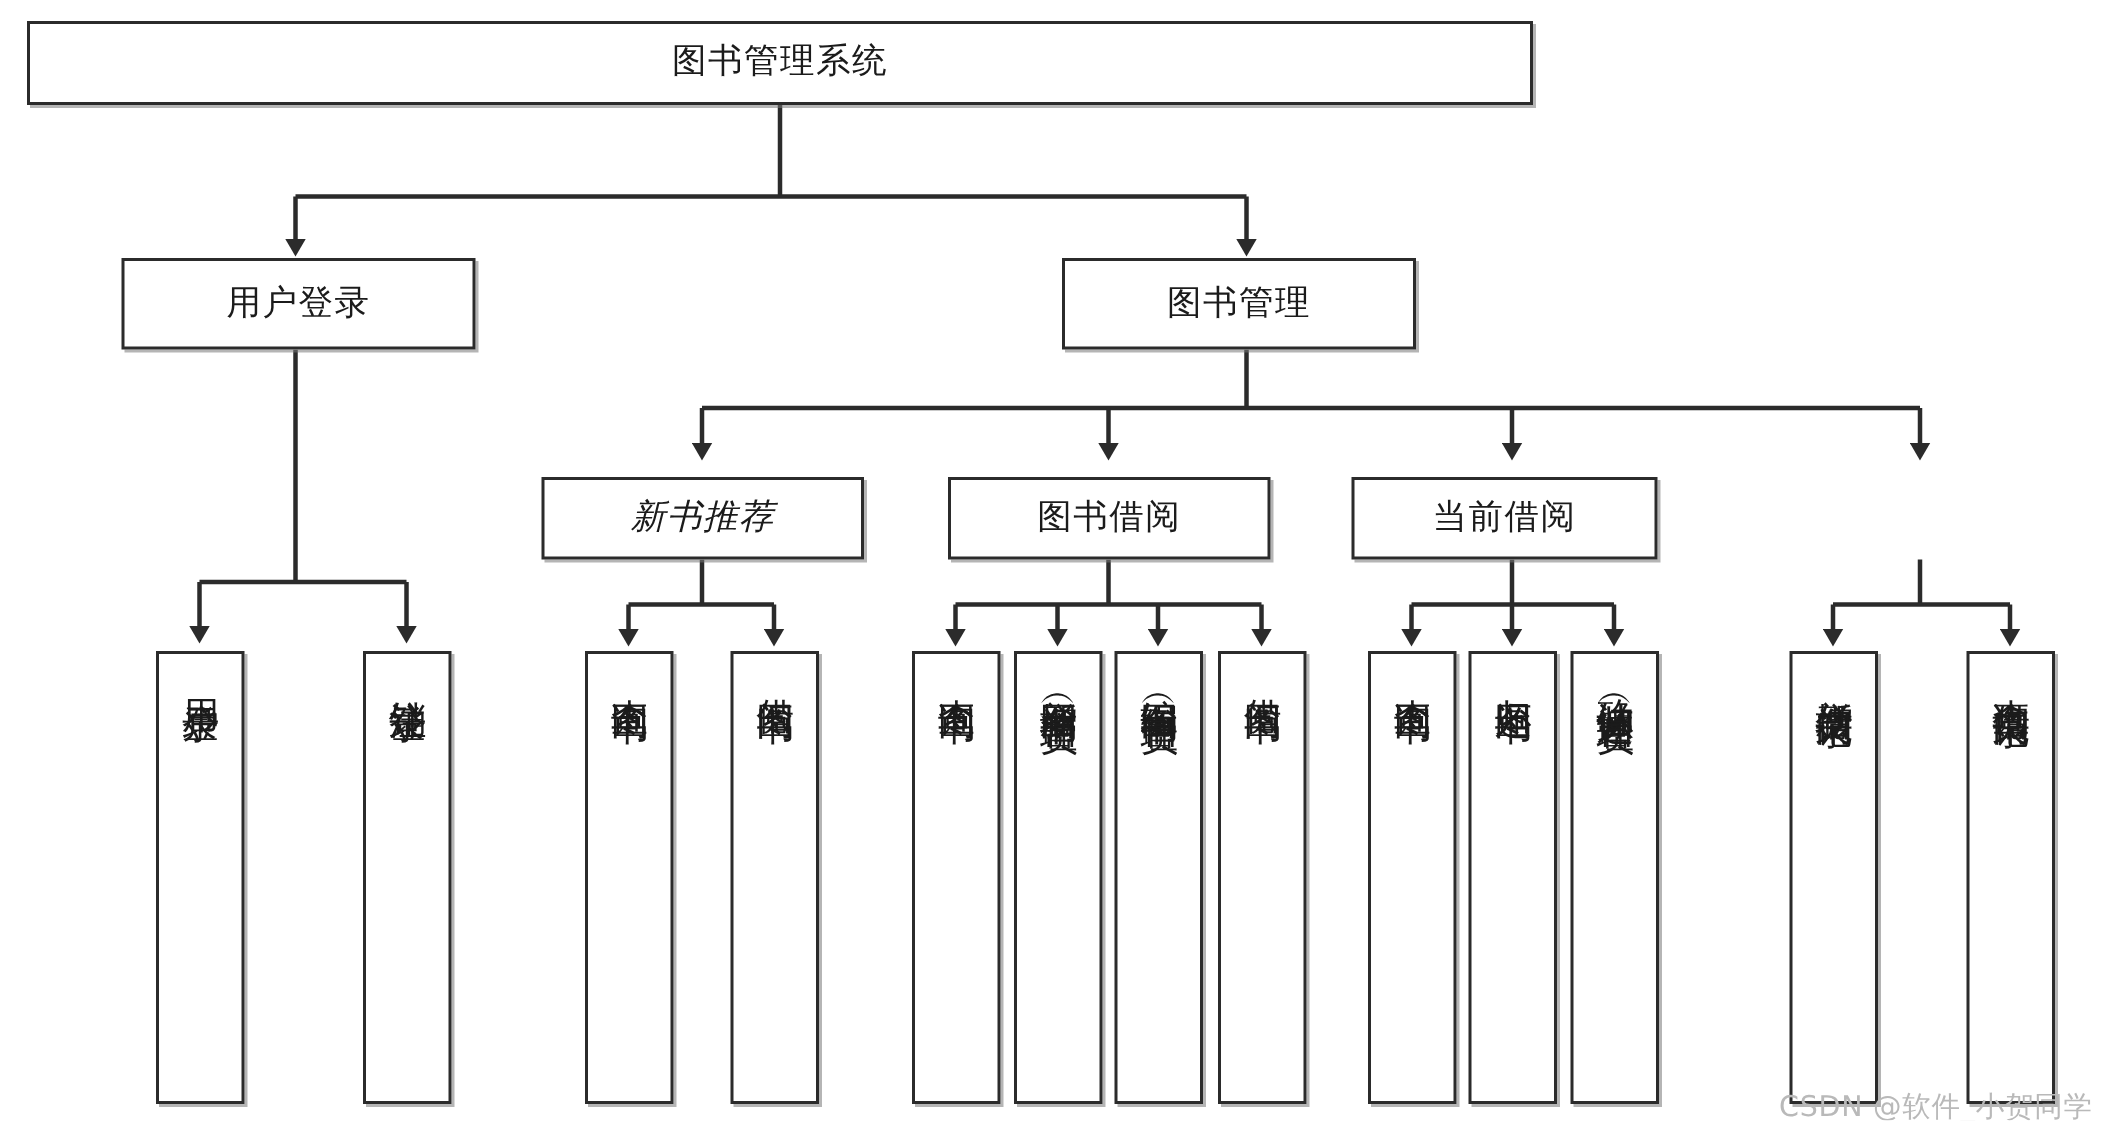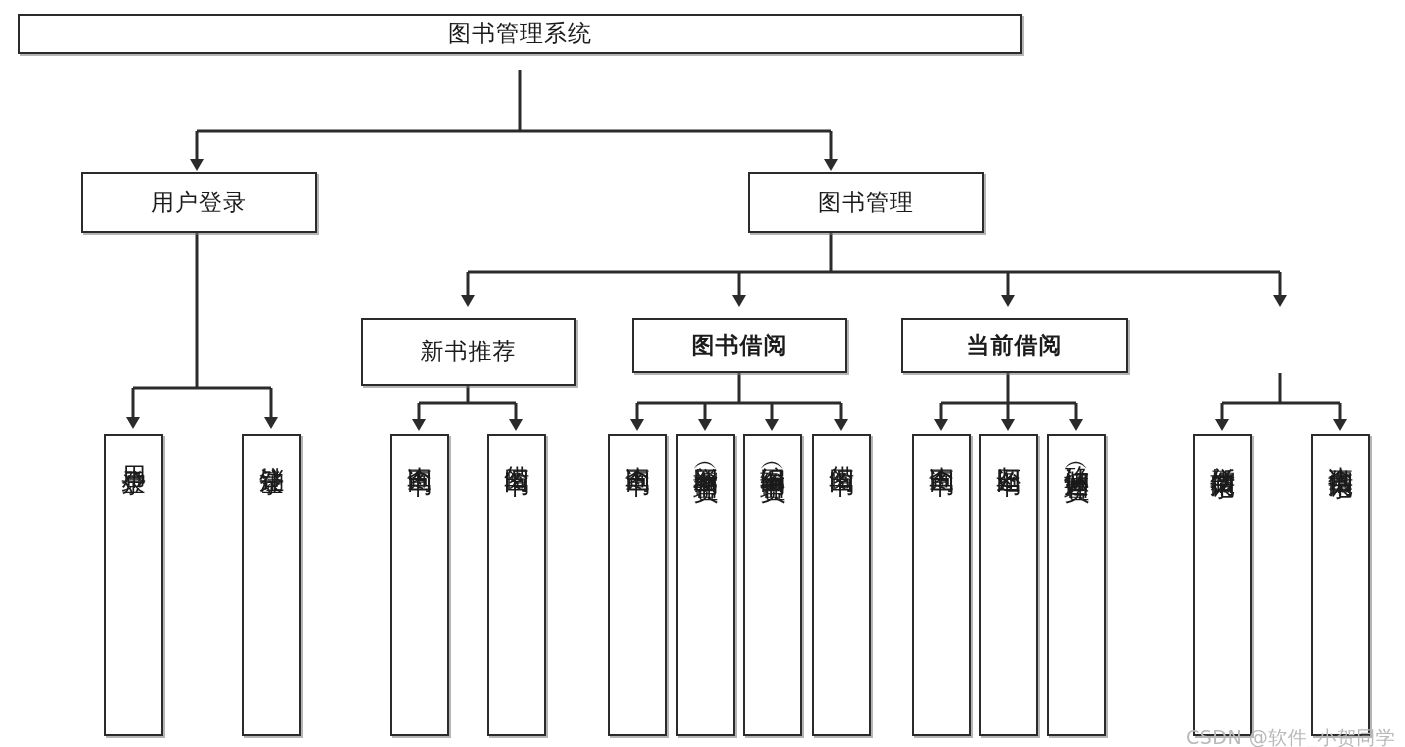--- a/index.html
+++ b/index.html
@@ -120,41 +120,41 @@
       <path d="M1008,403 L1008,420" marker-end="url(#arrow)"></path>
       <path d="M1076,403 L1076,420" marker-end="url(#arrow)"></path>
 
       <path d="M1280,373 L1280,403"></path>
       <path d="M1222,403 L1340,403"></path>
       <path d="M1222,403 L1222,420" marker-end="url(#arrow)"></path>
       <path d="M1340,403 L1340,420" marker-end="url(#arrow)"></path>
     </g>
   </svg>
 
-  <div class="node horiz" style="left:18px; top:14px; width:1004px; height:40px;">
+  <div class="node horiz" style="left:18px; top:14px; width:1004px; height:56px;">
     <span class="node-label">图书管理系统</span>
   </div>
 
   <div class="node horiz" style="left:81px; top:172px; width:236px; height:61px;">
     <span class="node-label">用户登录</span>
   </div>
 
-  <div class="node horiz" style="left:748px; top:172px; width:236px; height:61px;">
+  <div class="node horiz" style="left:708px; top:172px; width:236px; height:61px;">
     <span class="node-label">图书管理</span>
   </div>
 
-  <div class="node horiz" style="left:361px; top:318px; width:215px; height:68px;">
+  <div class="node horiz" style="left:361px; top:318px; width:215px; height:55px;font-style:italic;">
     <span class="node-label">新书推荐</span>
   </div>
 
-  <div class="node horiz" style="left:632px; top:318px; width:215px; height:55px;font-weight:bold;">
+  <div class="node horiz" style="left:632px; top:318px; width:215px; height:55px;">
     <span class="node-label">图书借阅</span>
   </div>
 
-  <div class="node horiz" style="left:901px; top:318px; width:227px; height:55px;font-weight:bold;">
+  <div class="node horiz" style="left:901px; top:318px; width:204px; height:55px;">
     <span class="node-label">当前借阅</span>
   </div>
 
 
   <div class="node vert" style="left:104px; top:434px; width:59px; height:302px;">
     <span class="node-label">用户登录</span>
   </div>
 
   <div class="node vert" style="left:242px; top:434px; width:59px; height:302px;">
     <span class="node-label">注销登录</span>

